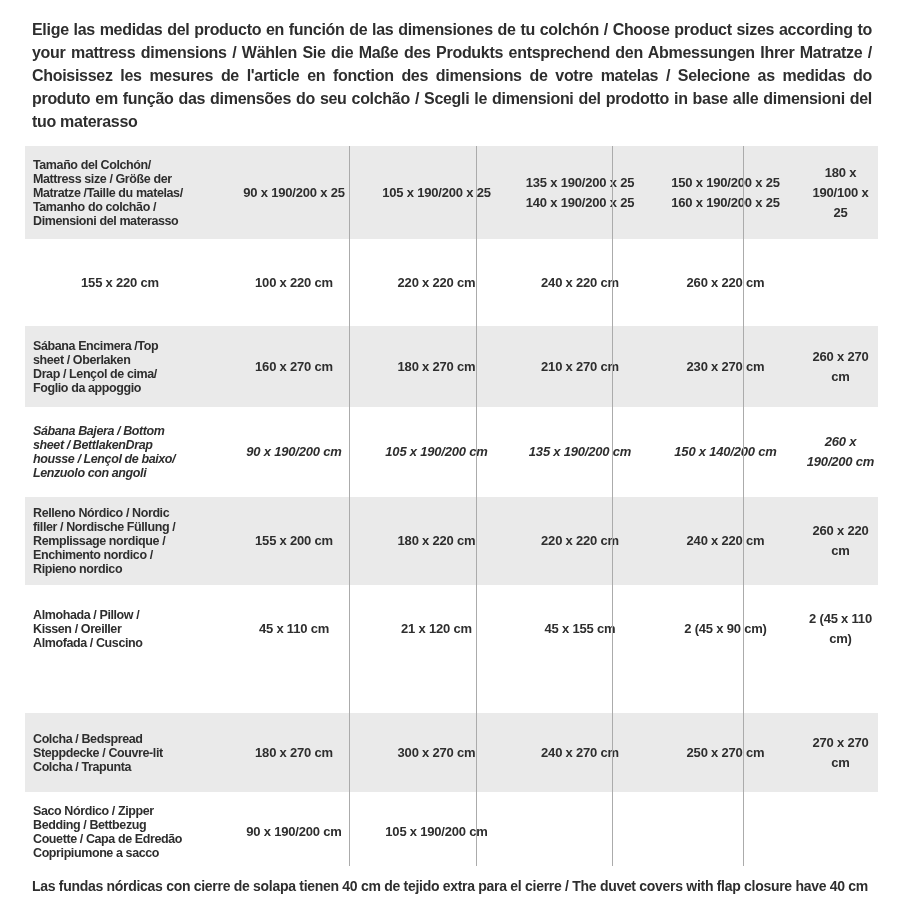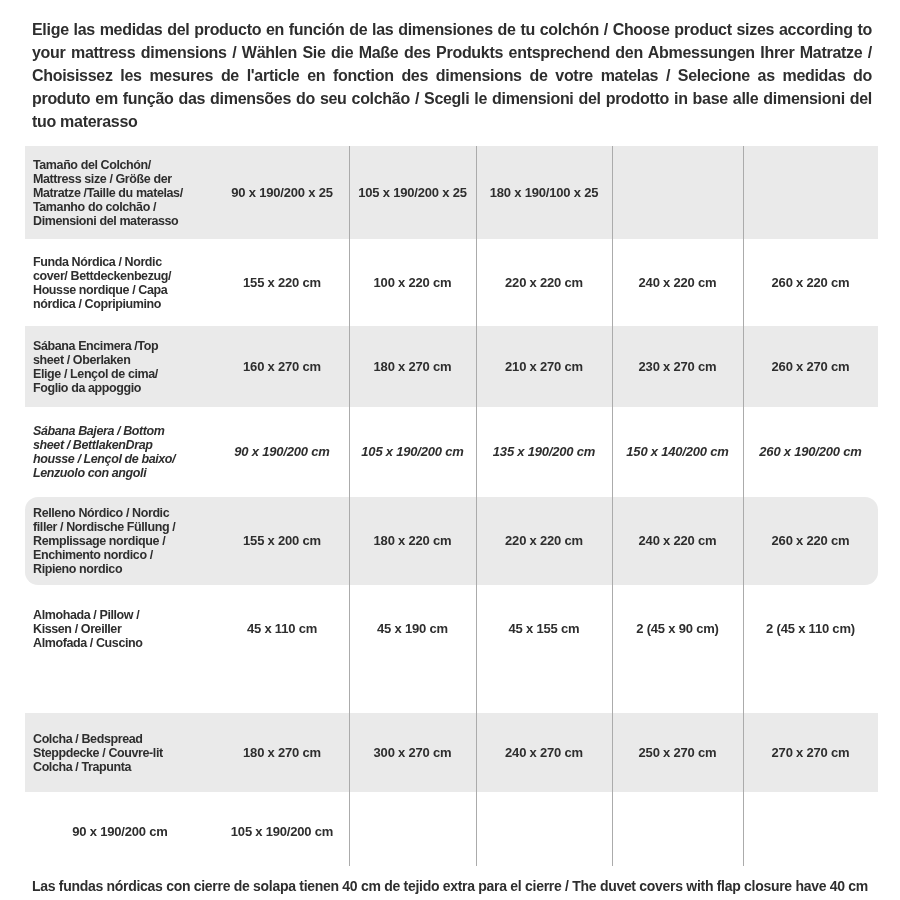--- a/index.html
+++ b/index.html
@@ -25,28 +25,29 @@
   .size-table {
     position: relative;
     margin: 13px 22px 0 25px;
     width: 853px;
   }
   .t-row {
     display: grid;
     grid-template-columns: 190px 134px 127px 136px 131px 1fr;
     align-items: center;
     margin-bottom: 3px;
+    gap: 12px;
   }
   .rows > .t-row:nth-child(odd) { background: #eaeaea; }
   .rows > .t-row:nth-child(even) { background: #ffffff; }
   .rows > .t-row:nth-child(1) { min-height: 93px; }
   .rows > .t-row:nth-child(2) { min-height: 81px; }
   .rows > .t-row:nth-child(3) { min-height: 81px; }
   .rows > .t-row:nth-child(4) { min-height: 84px; font-style: italic; }
-  .rows > .t-row:nth-child(5) { min-height: 88px; border-radius: 13px; }
+  .rows > .t-row:nth-child(5) { min-height: 88px; }
   .rows > .t-row:nth-child(6) { min-height: 81px; }
   .rows > .t-row:nth-child(7) { min-height: 79px; margin-top: 44px; }
   .rows > .t-row:nth-child(8) { min-height: 74px; }
 
   .cell { white-space: pre-line; font-weight: bold; }
   .cell.label {
     padding: 8px 4px 8px 8px;
     font-size: 12.5px;
     line-height: 14px;
     letter-spacing: -0.4px;
@@ -88,39 +89,39 @@
     <div class="rows">
 
       <div class="t-row">
         <div class="cell label">Tamaño del Colchón/
 Mattress size / Größe der
 Matratze /Taille du matelas/
 Tamanho do colchão /
 Dimensioni del materasso</div>
         <div class="cell val">90 x 190/200 x 25</div>
         <div class="cell val">105 x 190/200 x 25</div>
+        <div class="cell val">135 x 190/200 x 25
+140 x 190/200 x 25</div>
+        <div class="cell val">150 x 190/200 x 25
+160 x 190/200 x 25</div>
         <div class="cell val">180 x 190/100 x 25</div>
       </div>
 
       <div class="t-row">
-        <div class="cell label">Funda Nórdica /  Nordic
-cover/ Bettdeckenbezug/
-Housse nordique  / Capa
-nórdica / Copripiumino</div>
         <div class="cell val">155 x 220 cm</div>
         <div class="cell val">100 x 220 cm</div>
         <div class="cell val">220 x 220 cm</div>
         <div class="cell val">240 x 220 cm</div>
         <div class="cell val">260 x 220 cm</div>
       </div>
 
       <div class="t-row">
         <div class="cell label">Sábana Encimera /Top
 sheet / Oberlaken
-Elige / Lençol de cima/
+Drap / Lençol de cima/
 Foglio da appoggio</div>
         <div class="cell val">160 x 270 cm</div>
         <div class="cell val">180 x 270 cm</div>
         <div class="cell val">210 x 270 cm</div>
         <div class="cell val">230 x 270 cm</div>
         <div class="cell val">260 x 270 cm</div>
       </div>
 
       <div class="t-row">
         <div class="cell label">Sábana Bajera / Bottom
@@ -145,38 +146,42 @@
         <div class="cell val">220 x 220 cm</div>
         <div class="cell val">240 x 220 cm</div>
         <div class="cell val">260 x 220 cm</div>
       </div>
 
       <div class="t-row">
         <div class="cell label">Almohada  / Pillow /
 Kissen / Oreiller
 Almofada / Cuscino</div>
         <div class="cell val">45 x 110 cm</div>
-        <div class="cell val">45 x 190 cm</div>
+        <div class="cell val">21 x 120 cm</div>
         <div class="cell val">45 x 155 cm</div>
         <div class="cell val">2 (45 x 90 cm)</div>
         <div class="cell val">2 (45 x 110 cm)</div>
       </div>
 
       <div class="t-row">
         <div class="cell label">Colcha / Bedspread
 Steppdecke / Couvre-lit
 Colcha / Trapunta</div>
         <div class="cell val">180 x 270 cm</div>
         <div class="cell val">300 x 270 cm</div>
         <div class="cell val">240 x 270 cm</div>
         <div class="cell val">250 x 270 cm</div>
         <div class="cell val">270 x 270 cm</div>
       </div>
 
       <div class="t-row">
+        <div class="cell label">Saco Nórdico / Zipper
+Bedding / Bettbezug
+Couette  / Capa de Edredão
+Copripiumone a sacco</div>
         <div class="cell val">90 x 190/200 cm</div>
         <div class="cell val">105 x 190/200 cm</div>
         <div class="cell val"></div>
         <div class="cell val"></div>
         <div class="cell val"></div>
       </div>
 
     </div>
 
     <div class="vline" style="left:324px"></div>

